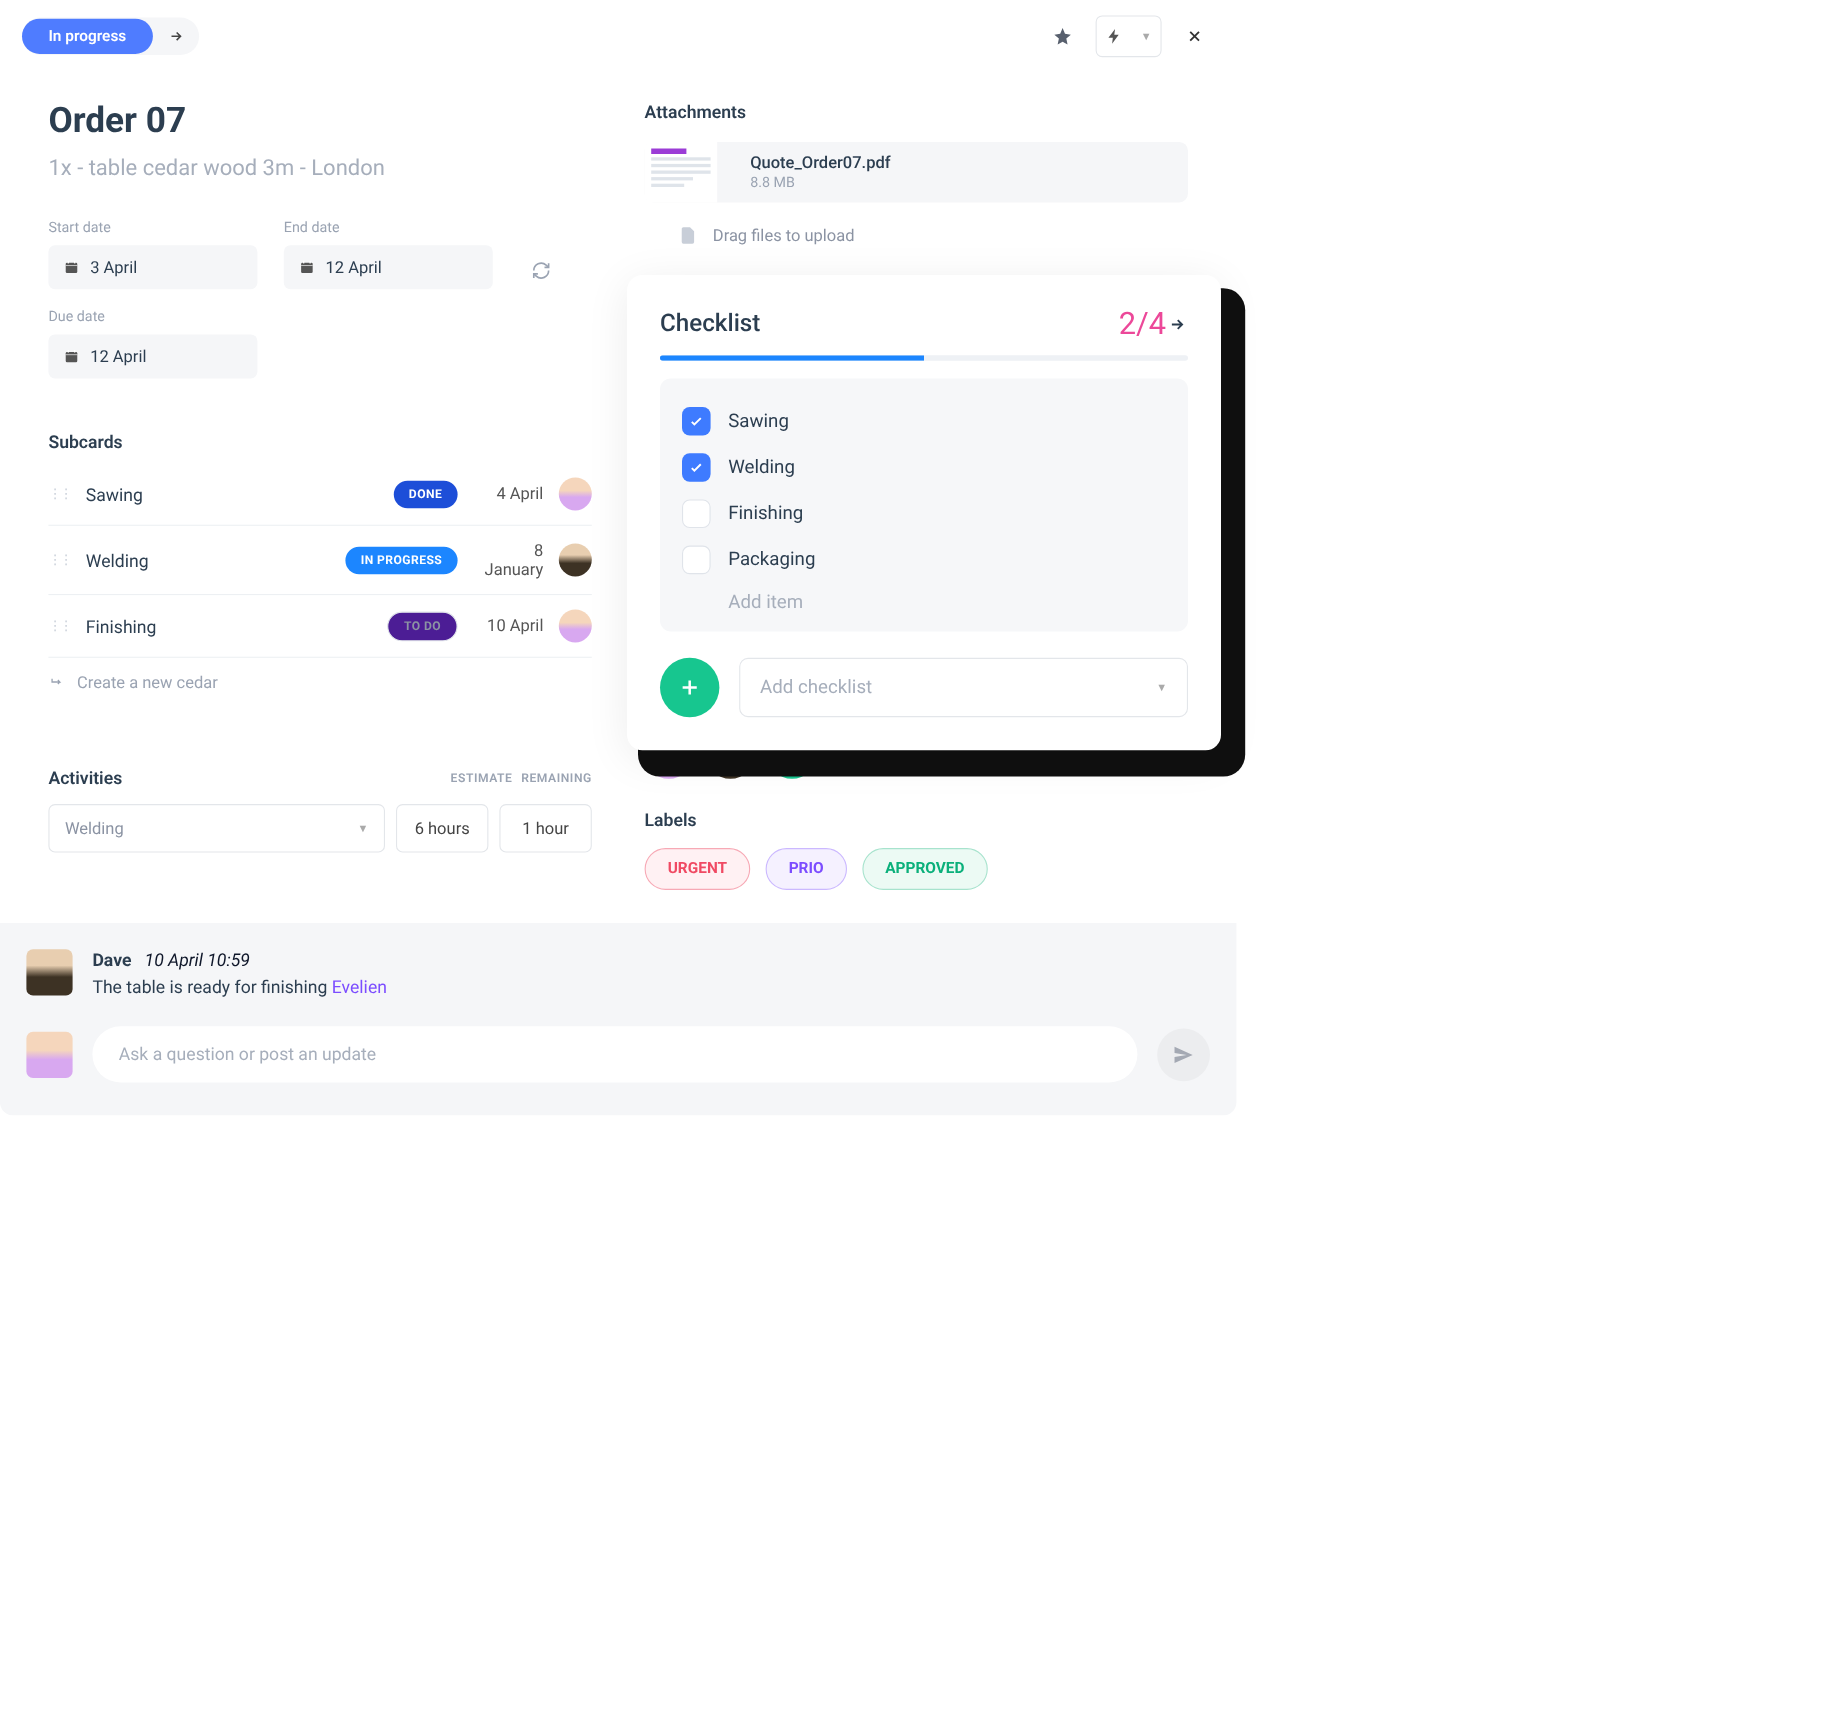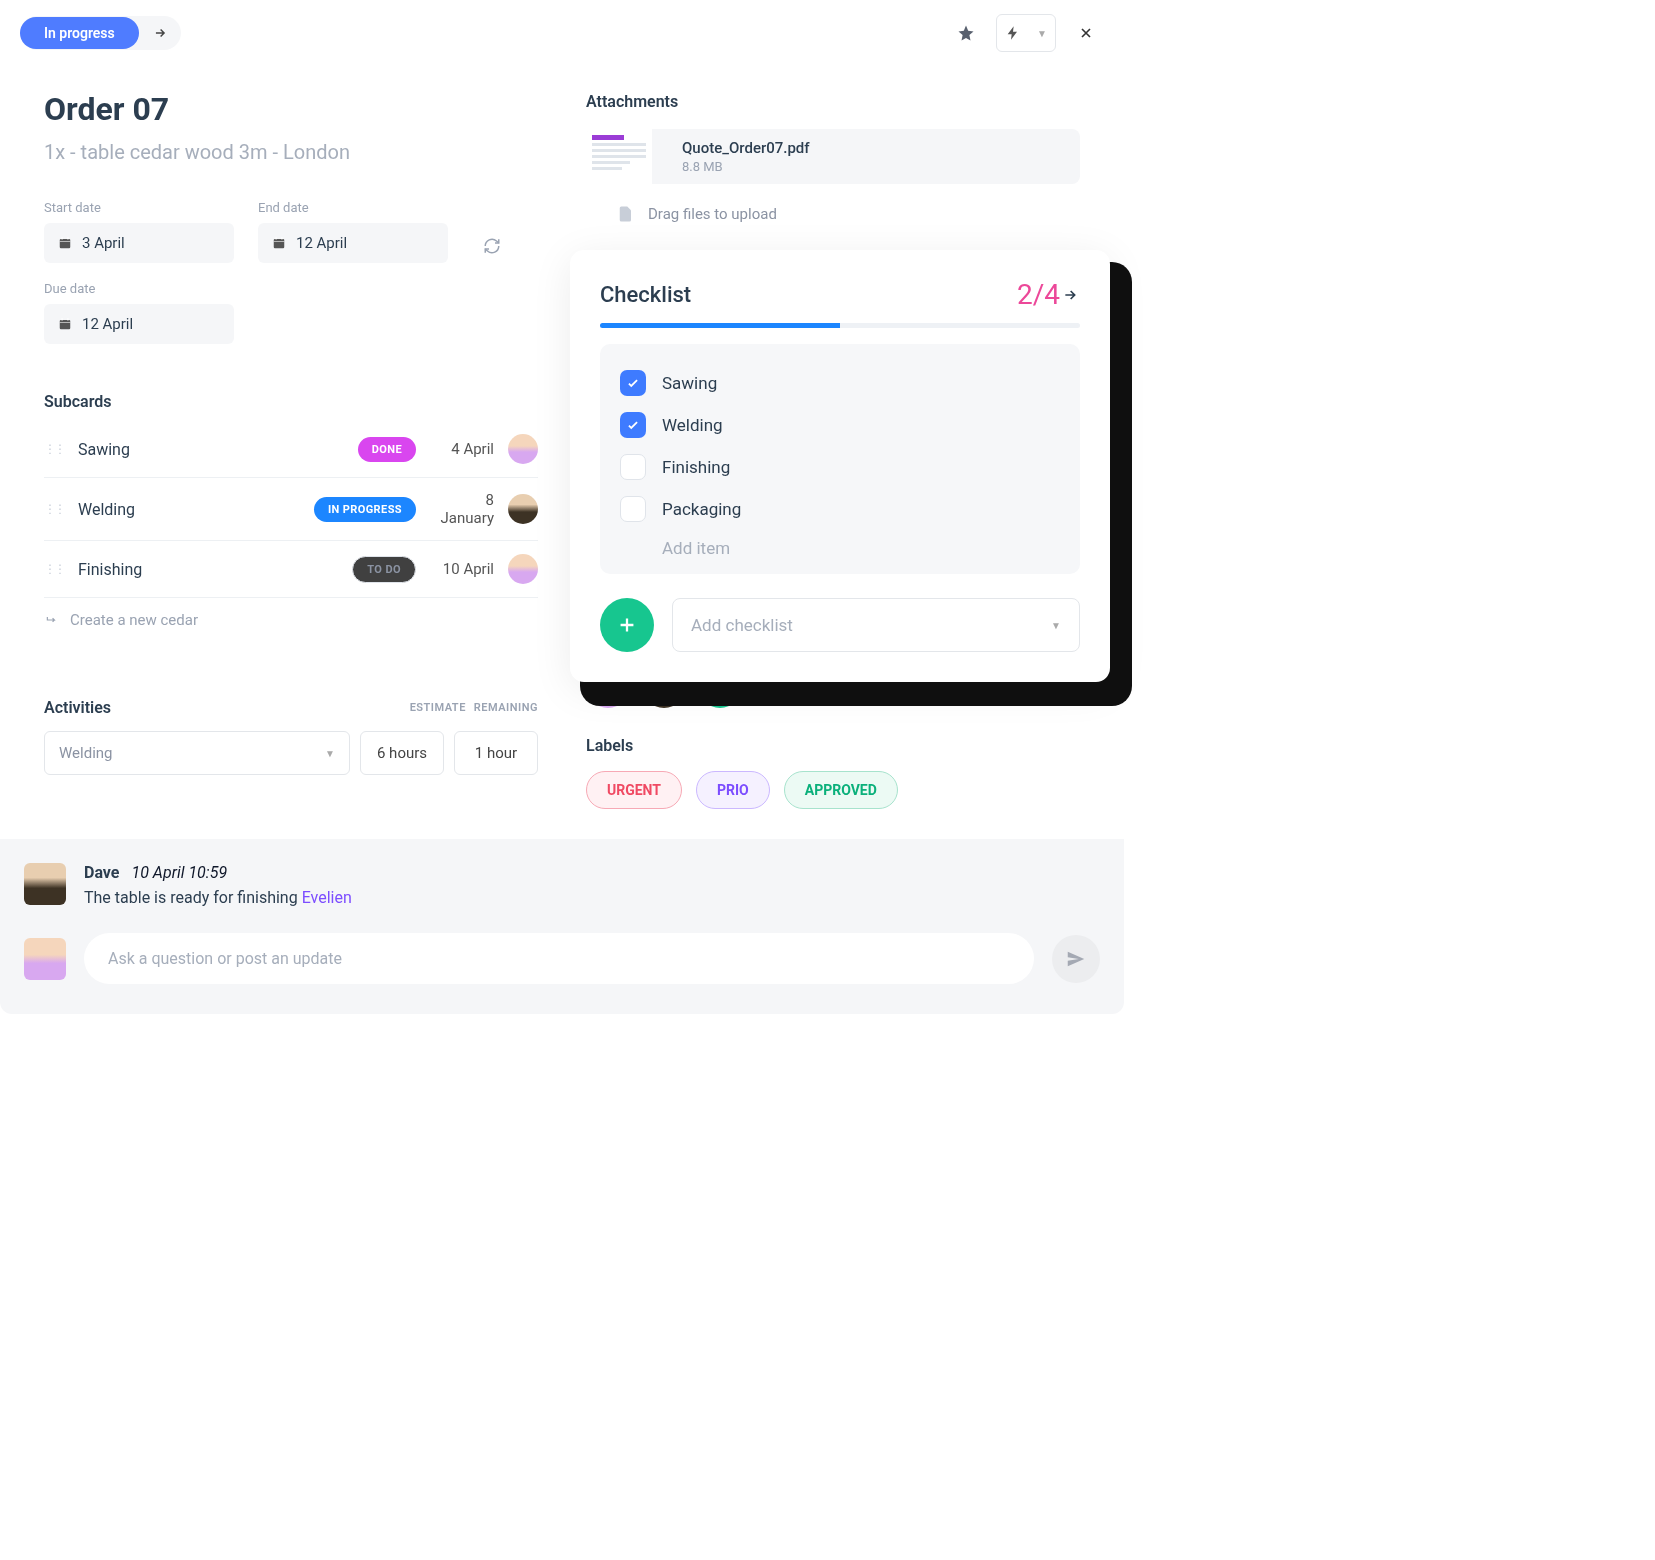--- a/index.html
+++ b/index.html
@@ -90,23 +90,23 @@
     display: flex; align-items: center; gap: 14px;
     padding: 13px 0; border-top: 1px solid #edf0f3;
   }
   .sc-row:first-of-type { border-top: none; margin-top:10px; }
   .drag-handle { color: #c8ced8; font-size: 12px; letter-spacing: -2px;}
   .sc-name { flex: 1; color: #2c3e50; font-size: 16px;}
   .sc-badge {
     font-size: 11px; font-weight: 700; letter-spacing: 0.4px;
     padding: 6px 14px; border-radius: 14px;
   }
-  .badge-done { background: #d946ef; color: #fff; }
+  .badge-done { background: #1d4ed8; color: #fff; }
   .badge-prog { background: #1c86ff; color: #fff; }
-  .badge-todo { background: #404040; color: #8b93a3; border: 1px solid #e0e4ea;}
+  .badge-todo { background: #4c1d95; color: #8b93a3; border: 1px solid #e0e4ea;}
   .sc-date { width: 64px; text-align: right; color: #555; font-size: 15px;}
   .avatar {
     width: 30px; height: 30px; border-radius: 50%; background: #eee;
     display: inline-block; flex-shrink: 0;
   }
   .avatar.lg { width: 44px; height: 44px; }
   .avatar.a1 { background: linear-gradient(180deg,#f5d6bc 40%,#d8a8f0 60%);}
   .avatar.a2 { background: linear-gradient(180deg,#e8ceb0 35%,#3d3224 60%);}
   .create-card {
     display:flex; align-items:center; gap:10px; color:#9aa3b2; font-size:15px;

